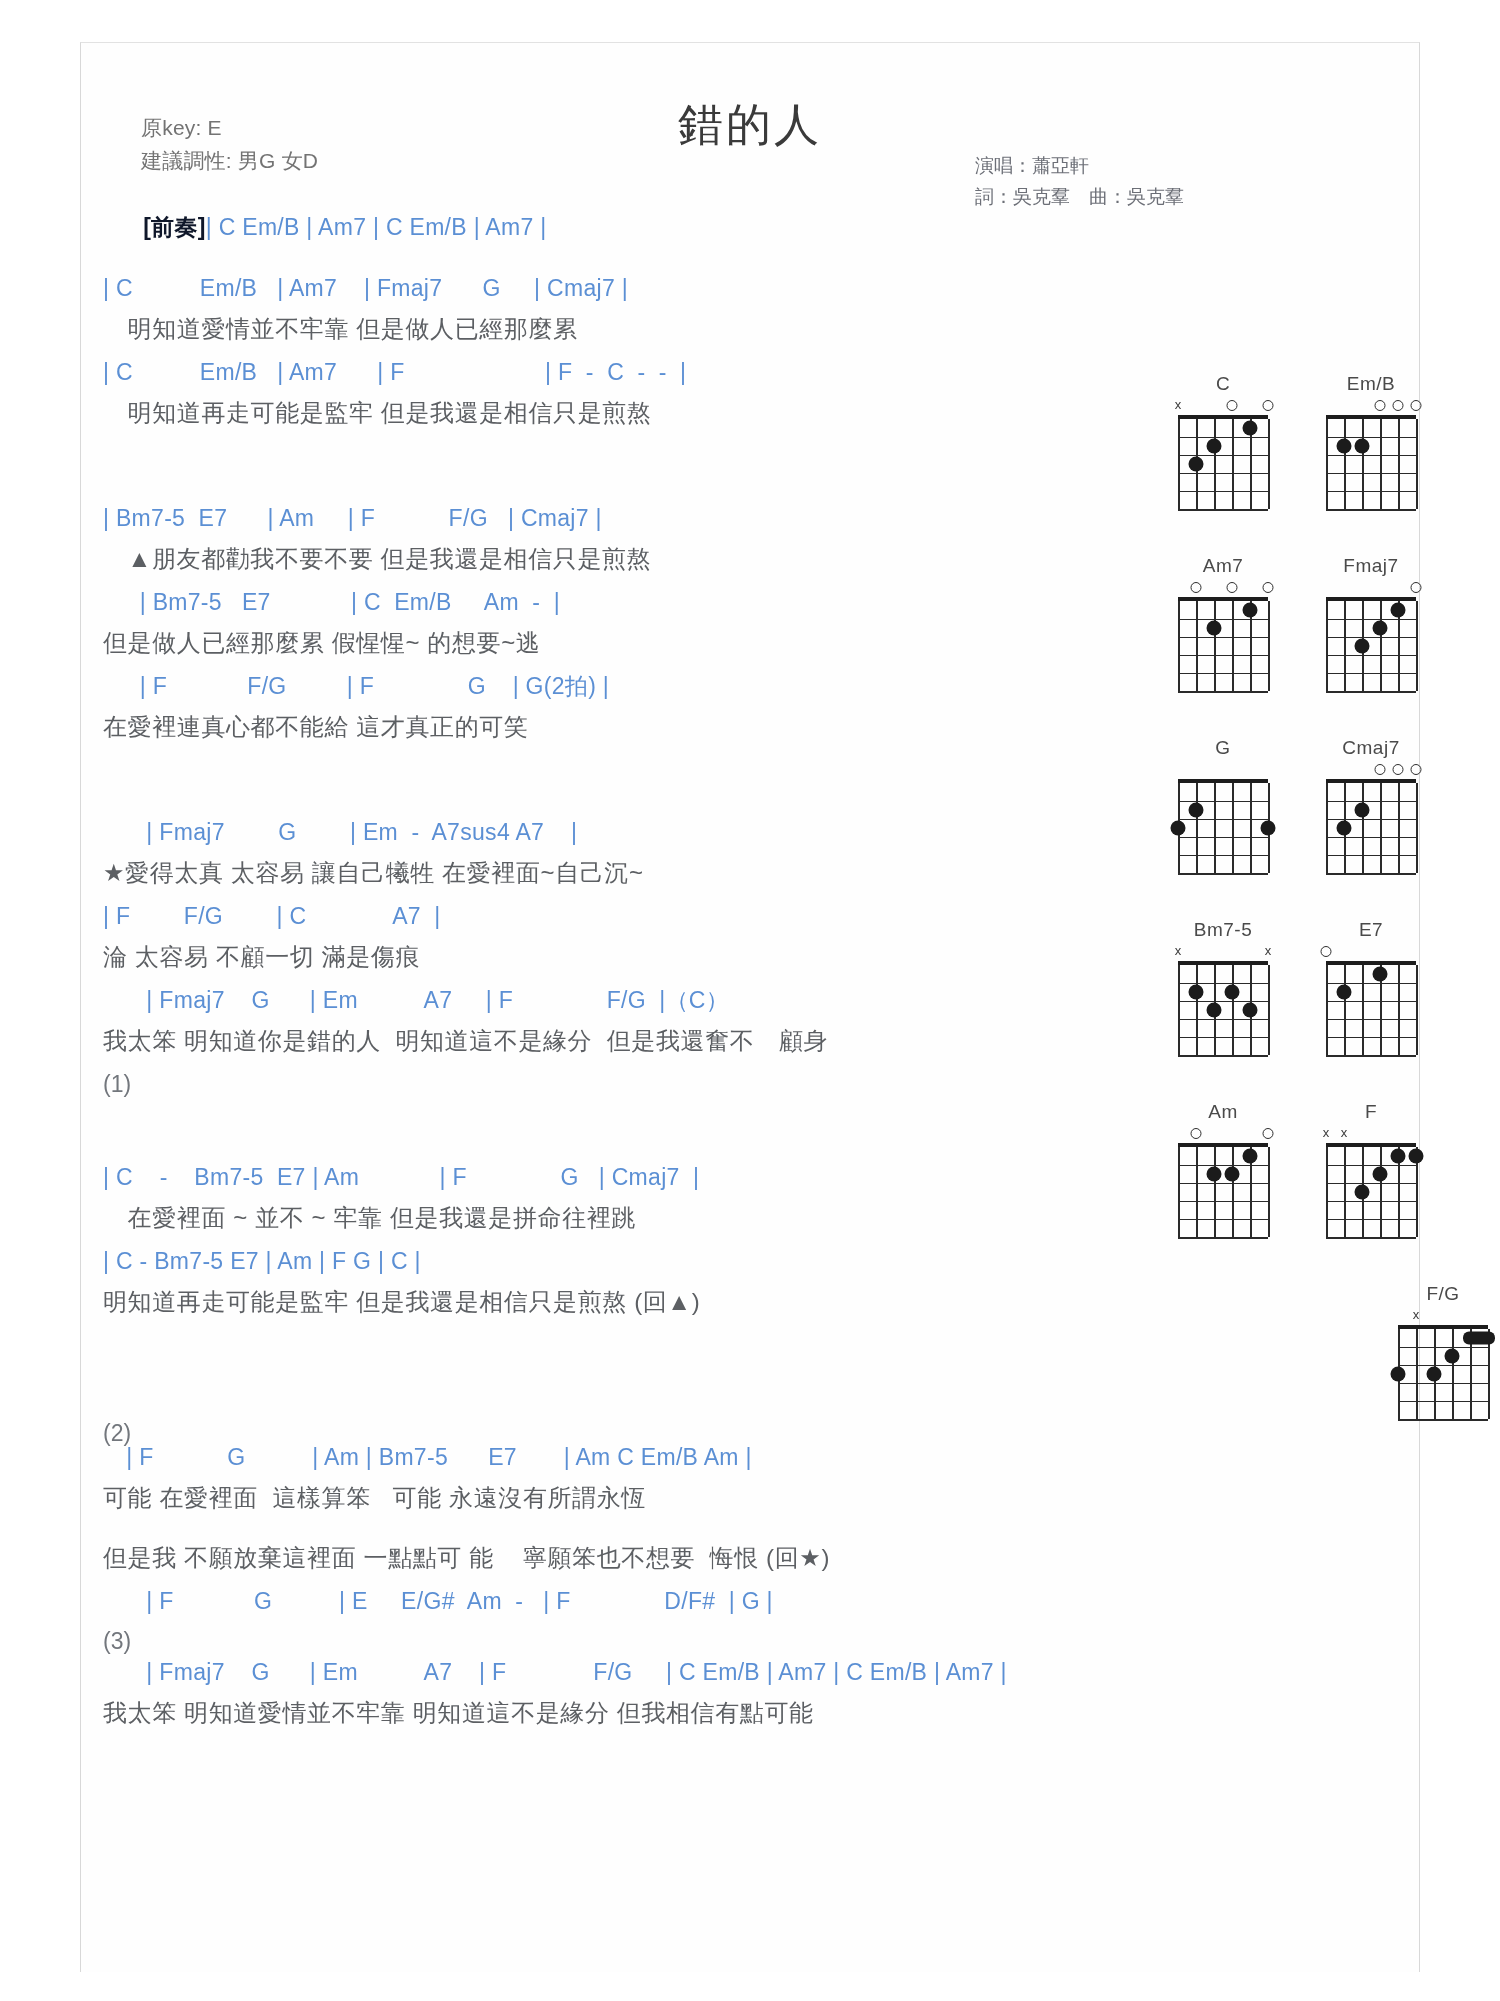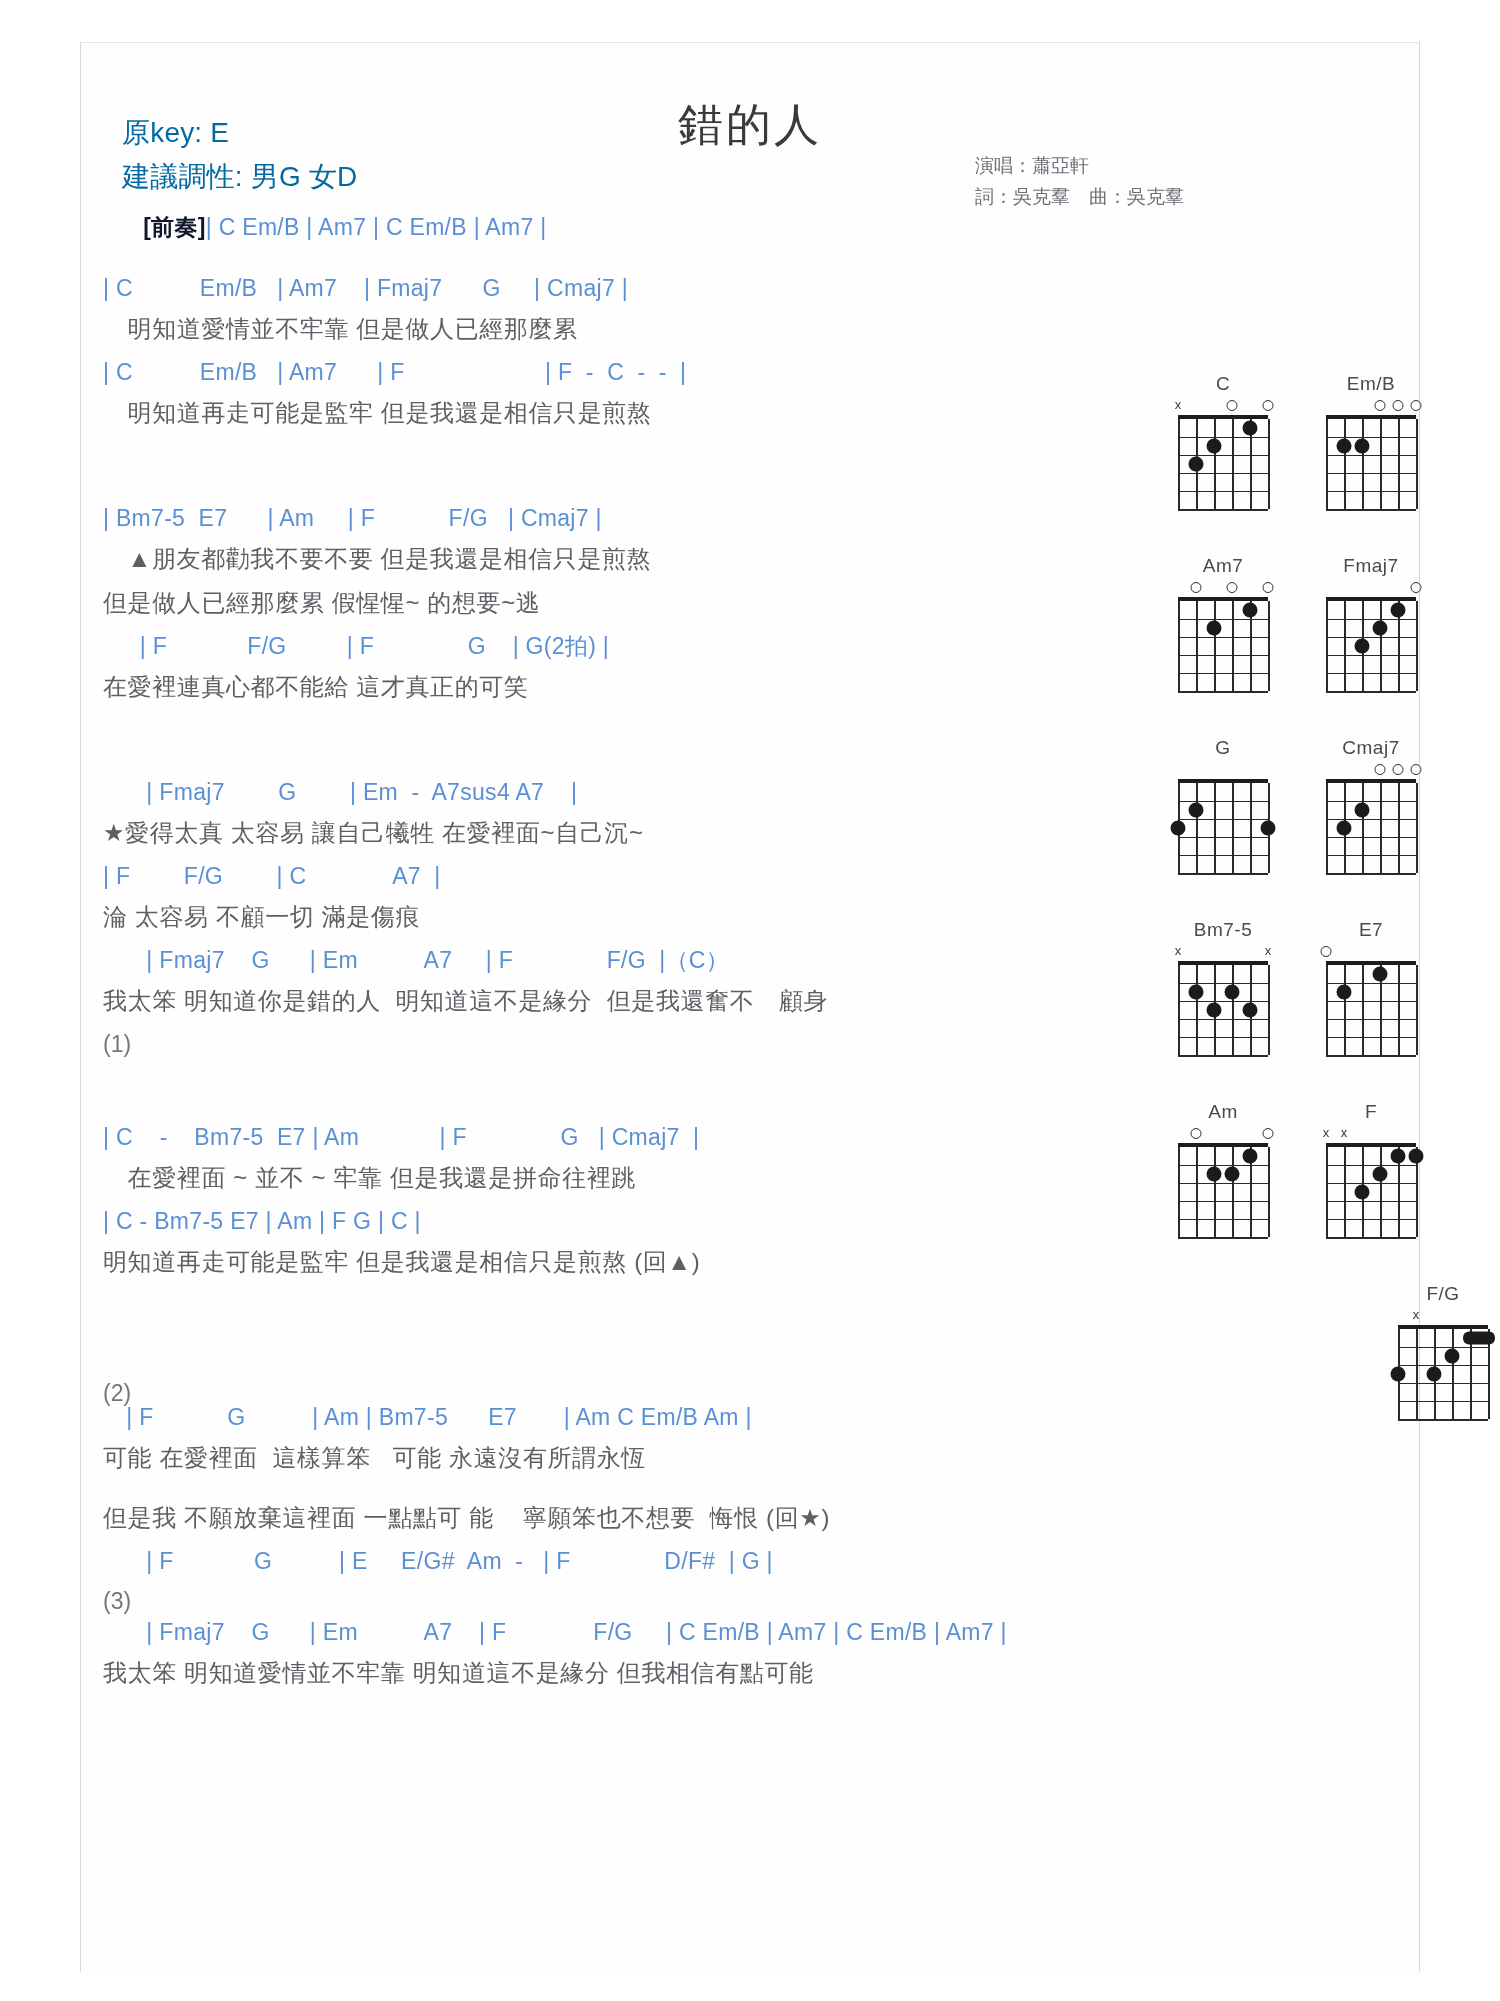--- a/index.html
+++ b/index.html
@@ -17,22 +17,22 @@
     left: 80px; top: 42px;
     width: 1340px; height: 1930px;
     border-left: 1px solid #d8d8d8;
     border-right: 1px solid #d8d8d8;
     border-top: 1px solid #e2e2e2;
     background: #fefefe;
   }
 
   
   .meta {
-    position: absolute; left: 41px; top: 68px;
-    font-size: 28px; color: #0369a1; line-height: 1.58;
+    position: absolute; left: 60px; top: 68px;
+    font-size: 21px; color: #737373; line-height: 1.58;
     letter-spacing: .2px;
   }
   .meta div { white-space: nowrap; }
 
   .title {
     position: absolute; left: 0; right: 0; top: 52px;
     text-align: center;
     font-size: 45px; color: #3a3a3a; letter-spacing: 3px;
     font-weight: 400;
   }
@@ -150,20 +150,21 @@
       <div class="line lyricline">　明知道愛情並不牢靠 但是做人已經那麼累</div>
       <div class="line chordline">| C          Em/B   | Am7      | F                     | F  -  C  -  -  |</div>
       <div class="line lyricline">　明知道再走可能是監牢 但是我還是相信只是煎熬</div>
     </div>
 
     <div class="spacer56"></div>
 
     <div class="blk">
       <div class="line chordline">| Bm7-5  E7      | Am     | F           F/G   | Cmaj7 |</div>
       <div class="line lyricline">　▲朋友都勸我不要不要 但是我還是相信只是煎熬</div>
+      <div class="line chordline">　  | Bm7-5   E7            | C  Em/B     Am  -  |</div>
       <div class="line lyricline">但是做人已經那麼累 假惺惺~ 的想要~逃</div>
       <div class="line chordline">　  | F            F/G         | F              G    | G(2拍) |</div>
       <div class="line lyricline">在愛裡連真心都不能給 這才真正的可笑</div>
     </div>
 
     <div class="spacer56"></div>
 
     <div class="blk">
       <div class="line chordline">　   | Fmaj7        G        | Em  -  A7sus4 A7    |</div>
       <div class="line lyricline">★愛得太真 太容易 讓自己犧牲 在愛裡面~自己沉~</div>

